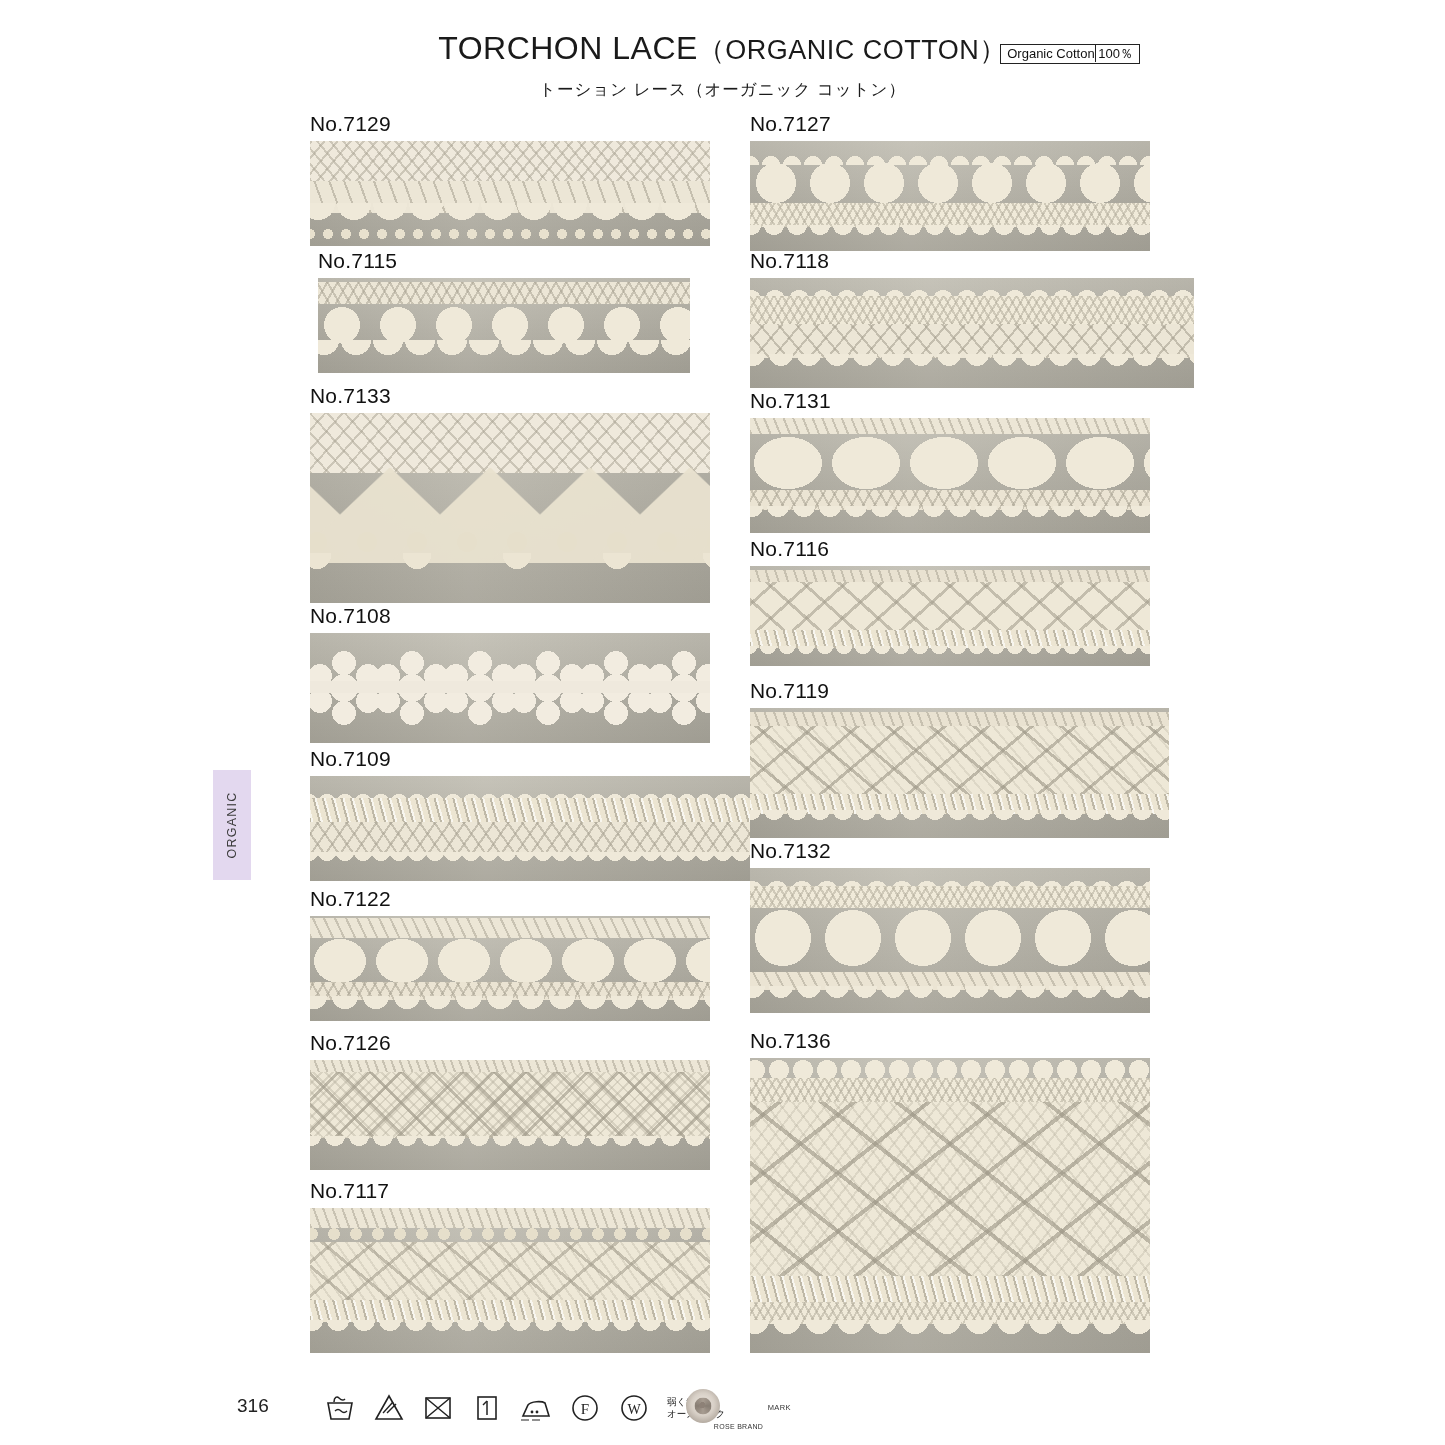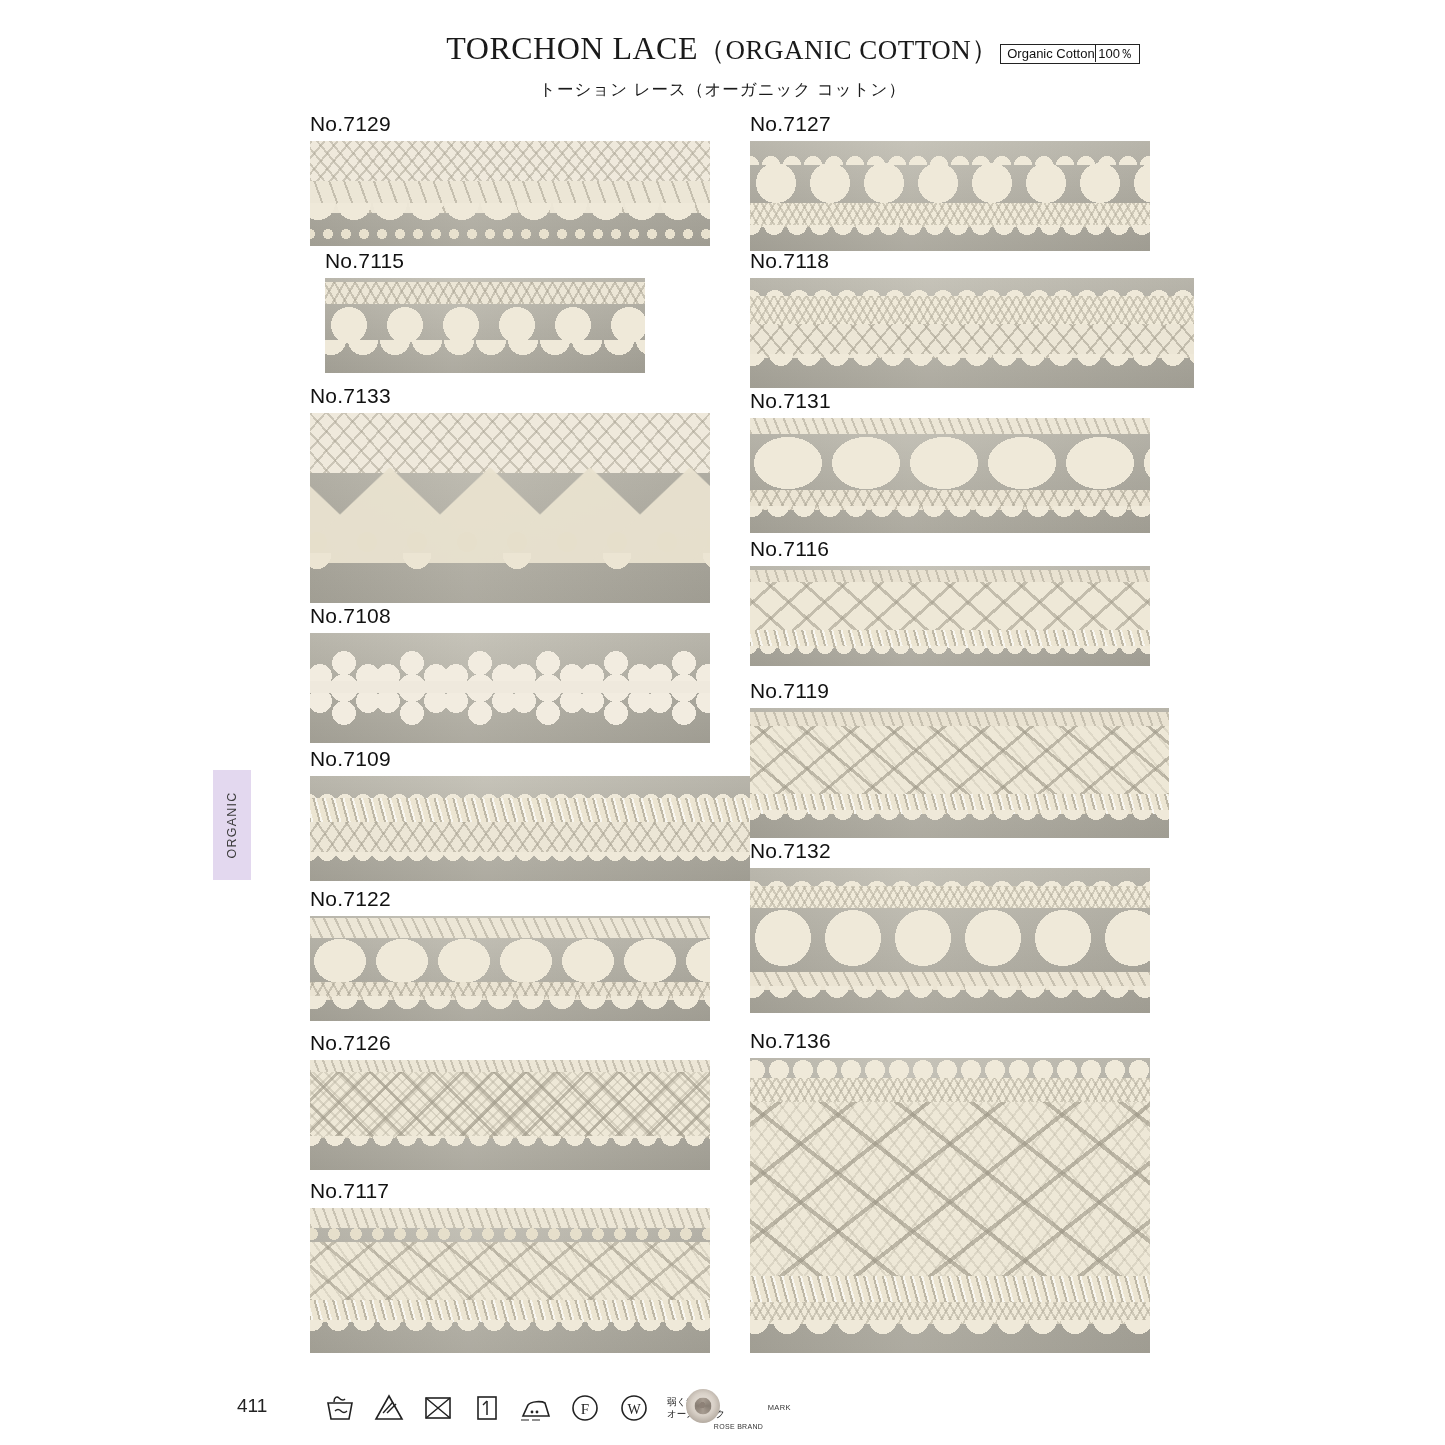--- a/index.html
+++ b/index.html
@@ -23,21 +23,20 @@
     left: 0;
     width: 1445px;
     text-align: center;
   }
   .title-line {
     font-size: 31px;
     letter-spacing: 0.5px;
     font-weight: 400;
     color: #1a1a1a;
     white-space: nowrap;
-    font-family: Liberation Serif, serif;
   }
   .title-main { font-size: 32px; }
   .title-paren { font-size: 27px; }
   .subtitle {
     margin-top: 11px;
     font-size: 16.5px;
     letter-spacing: 1px;
     color: #1a1a1a;
   }
   .cotton-badge {
@@ -256,21 +255,21 @@
       <div class="net" style="top:40px; height:32px; background-color:#ece6d6; background-image:repeating-linear-gradient(70deg, rgba(165,159,143,0.55) 0 2px, rgba(0,0,0,0) 2px 14px);"></div>
       <div class="scallop-bottom" style="top:62px; height:30px;
         background-image: radial-gradient(circle at 18px 0px, #efe9d9 0 17px, rgba(0,0,0,0) 17px);
         background-size: 36px 30px;"></div>
       <div class="dots" style="top:88px; height:12px;
         background-image: radial-gradient(circle at 6px 5px, #e8e1ce 0 5px, rgba(0,0,0,0) 5px);
         background-size: 18px 12px;"></div>
     </div>
   </div>
 
-  <div class="swatch" style="top:250px; left:15px; width:320px;">
+  <div class="swatch" style="top:250px; left:8px; width:372px;">
     <div class="swatch-label">No.7115</div>
     <div class="lace-img" style="height:95px;">
       <div class="lace-bg"></div>
       <div class="net" style="top:4px; height:22px; background-color:#ece6d6; background-image:repeating-linear-gradient(60deg, rgba(165,159,143,0.5) 0 2px, rgba(0,0,0,0) 2px 9px), repeating-linear-gradient(-60deg, rgba(165,159,143,0.5) 0 2px, rgba(0,0,0,0) 2px 9px);"></div>
       <div class="flowers" style="top:26px; height:42px;
         background-image: radial-gradient(circle at 24px 21px, #efe9d9 0 18px, rgba(0,0,0,0) 18px), radial-gradient(circle at 24px 21px, #c7c0ae 0 5px, rgba(0,0,0,0) 5px);
         background-size: 56px 42px;"></div>
       <div class="scallop-bottom" style="top:62px; height:26px;
         background-image: radial-gradient(circle at 16px 0px, #efe9d9 0 15px, rgba(0,0,0,0) 15px);
         background-size: 32px 26px;"></div>
@@ -513,21 +512,21 @@
           repeating-linear-gradient(-52deg, rgba(178,172,155,0.3) 0 2px, rgba(0,0,0,0) 2px 11px);"></div>
       <div class="net rope" style="top:218px; height:30px;"></div>
       <div class="net weave-dense" style="top:244px; height:22px;"></div>
       <div class="scallop-bottom" style="top:262px; height:32px;
         background-image: radial-gradient(circle at 15px 0px, #efe9d9 0 14px, rgba(0,0,0,0) 14px);
         background-size: 32px 32px;"></div>
     </div>
   </div>
 </div>
 
-<div class="page-number">411</div>
+<div class="page-number">316</div>
 
 <div class="care-row">
 
   <div class="care-icon">
     <svg width="36" height="36" viewBox="0 0 36 36">
       <path d="M6 13 L30 13 L27 29 L9 29 Z" fill="none" stroke="#222" stroke-width="1.6"></path>
       <path d="M12 12 C12 7, 15 6, 17 8 C19 10, 21 11, 23 9" fill="none" stroke="#222" stroke-width="1.5"></path>
       <path d="M13 21 q3 -3 6 0 q3 3 6 0" fill="none" stroke="#222" stroke-width="1.4"></path>
     </svg>
   </div>

